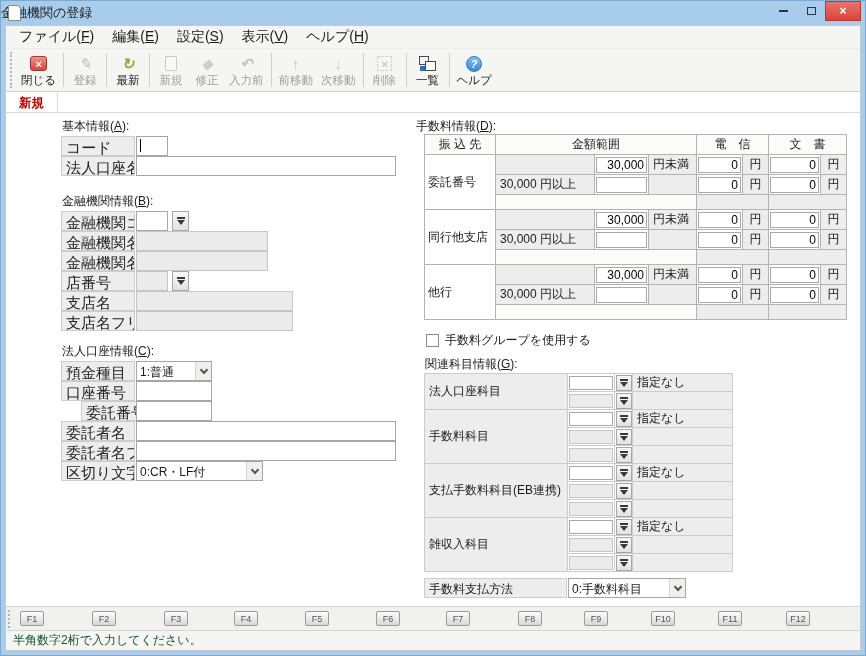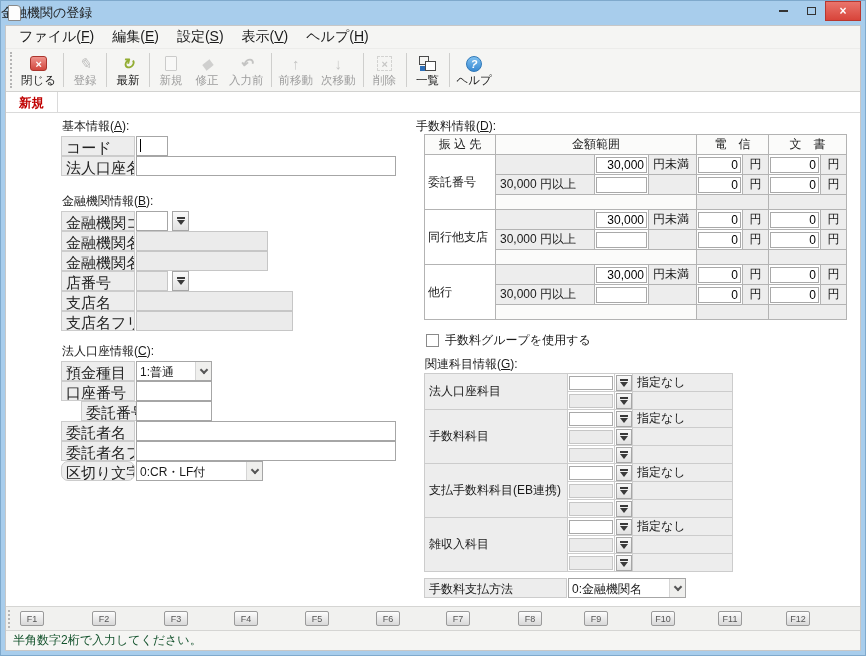--- a/index.html
+++ b/index.html
@@ -251,21 +251,21 @@
           </span>
         </div>
       <div class="frow-label" style="left:55px; top:268px;">口座番号</div>
       <input class="inp" style="left: 130px; top: 268px; width: 76px;" value="">
       <div class="frow-label" style="left:55px; top:288px;margin-left:20px;">委託番号</div>
       <input class="inp" style="left: 130px; top: 288px; width: 76px;" value="">
       <div class="frow-label" style="left:55px; top:308px;">委託者名</div>
       <input class="inp" style="left: 130px; top: 308px; width: 260px;" value="">
       <div class="frow-label" style="left:55px; top:328px;">委託者名フリガナ</div>
       <input class="inp" style="left: 130px; top: 328px; width: 260px;" value="">
-      <div class="frow-label" style="left:55px; top:348px;border-radius:7px;">区切り文字</div>
+      <div class="frow-label" style="left:55px; top:348px;">区切り文字</div>
       <div class="combo" style="left:130px; top:348px; width:127px;">
           <span class="combo-text">0:CR・LF付</span>
           <span class="combo-btn">
             <span class="chev"></span>
           </span>
         </div>
 
       <div class="sec-title" style="left:410px; top:5px;"><span>手数料情報(</span><span class="u">D</span><span>):</span></div>
 
       <table class="fee">
@@ -484,21 +484,21 @@
                   <span class="dd-ico"></span>
                 </button>
               </td>
           <td class="rval"></td>
         </tr>
       </tbody>
         </table>
 
       <div class="pay-label">手数料支払方法</div>
       <div class="combo" style="left:562px; top:465px; width:118px;">
-          <span class="combo-text">0:金融機関名</span>
+          <span class="combo-text">0:手数料科目</span>
           <span class="combo-btn">
             <span class="chev"></span>
           </span>
         </div>
 
     </div>
 
     <div class="fkeybar">
       <span class="fgrip"></span>
       <button class="fkey" style="left:14px">F1</button>

